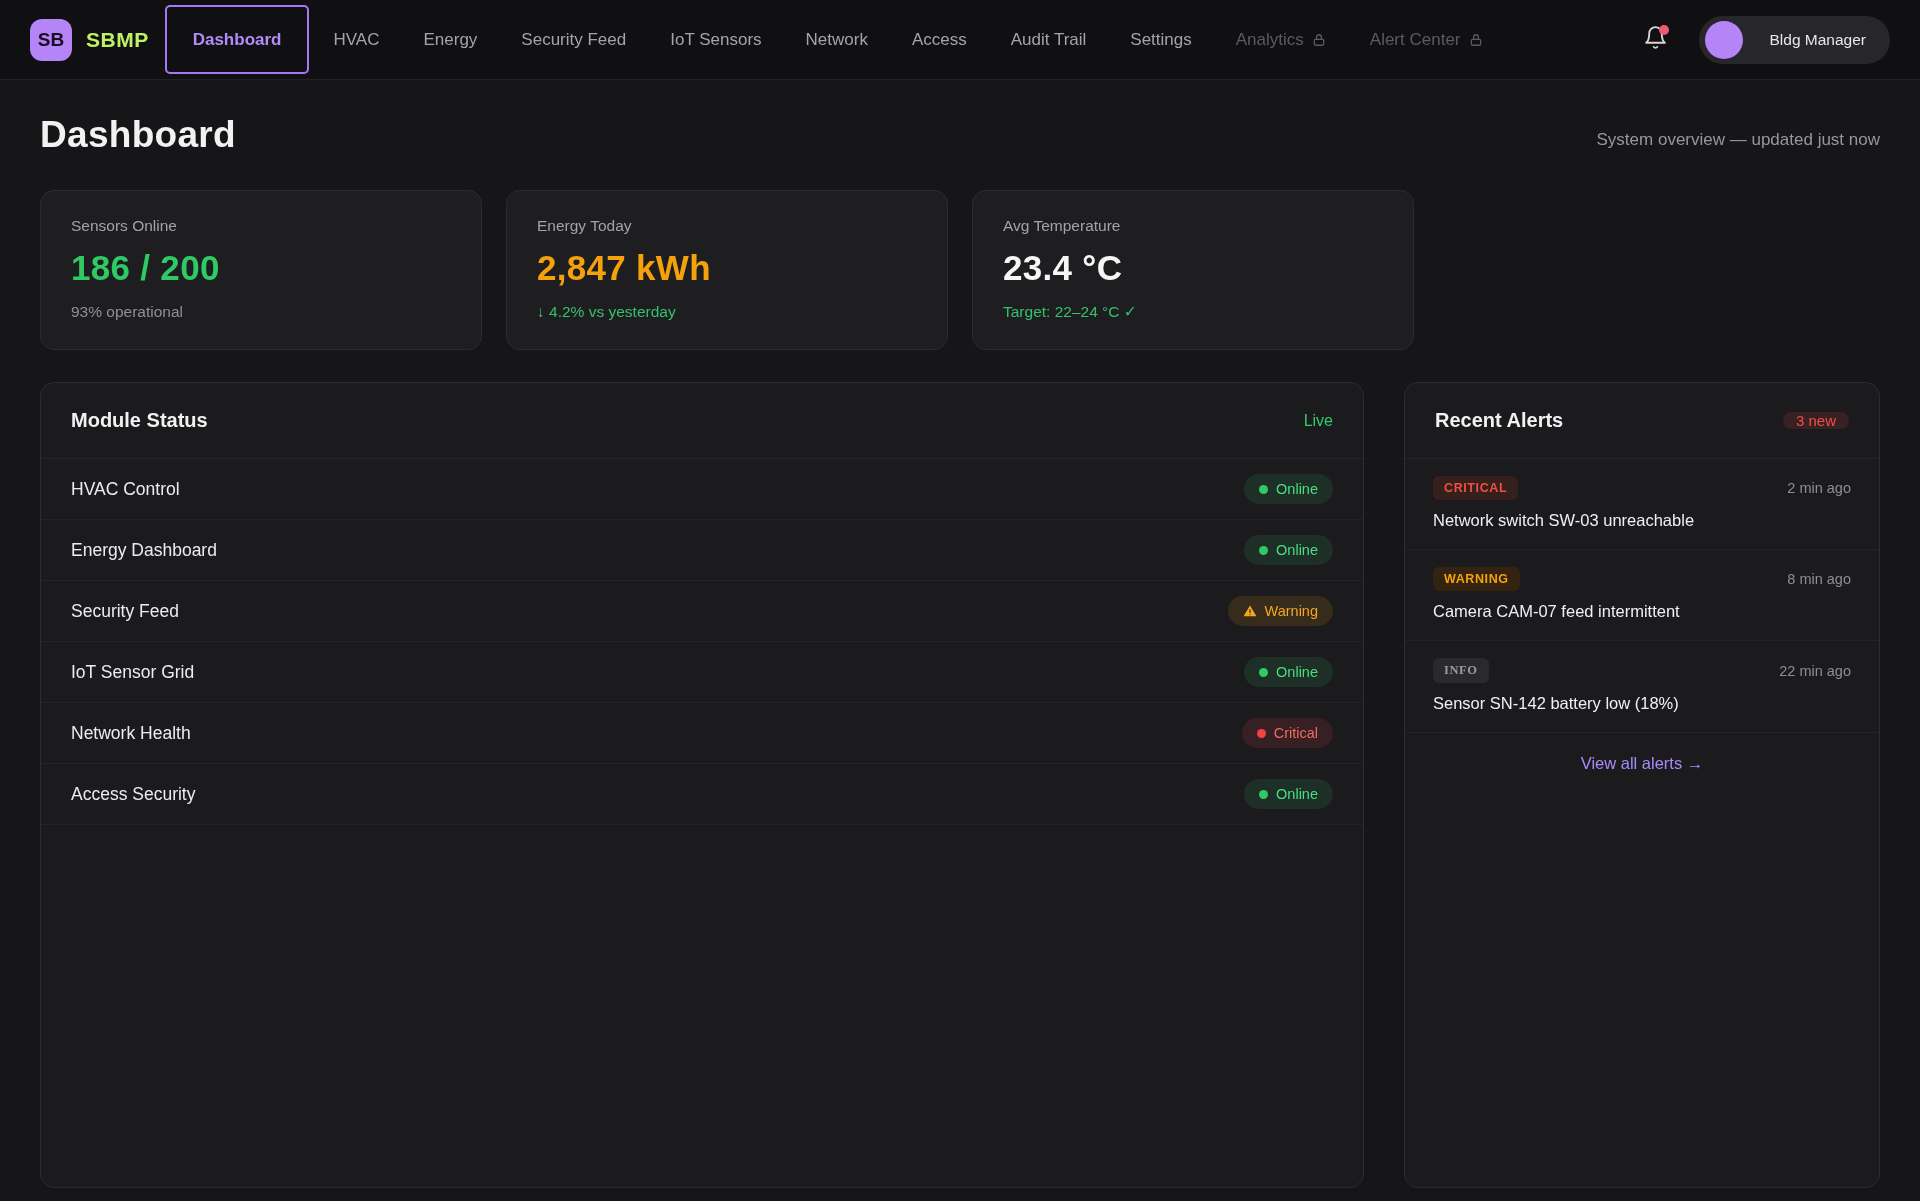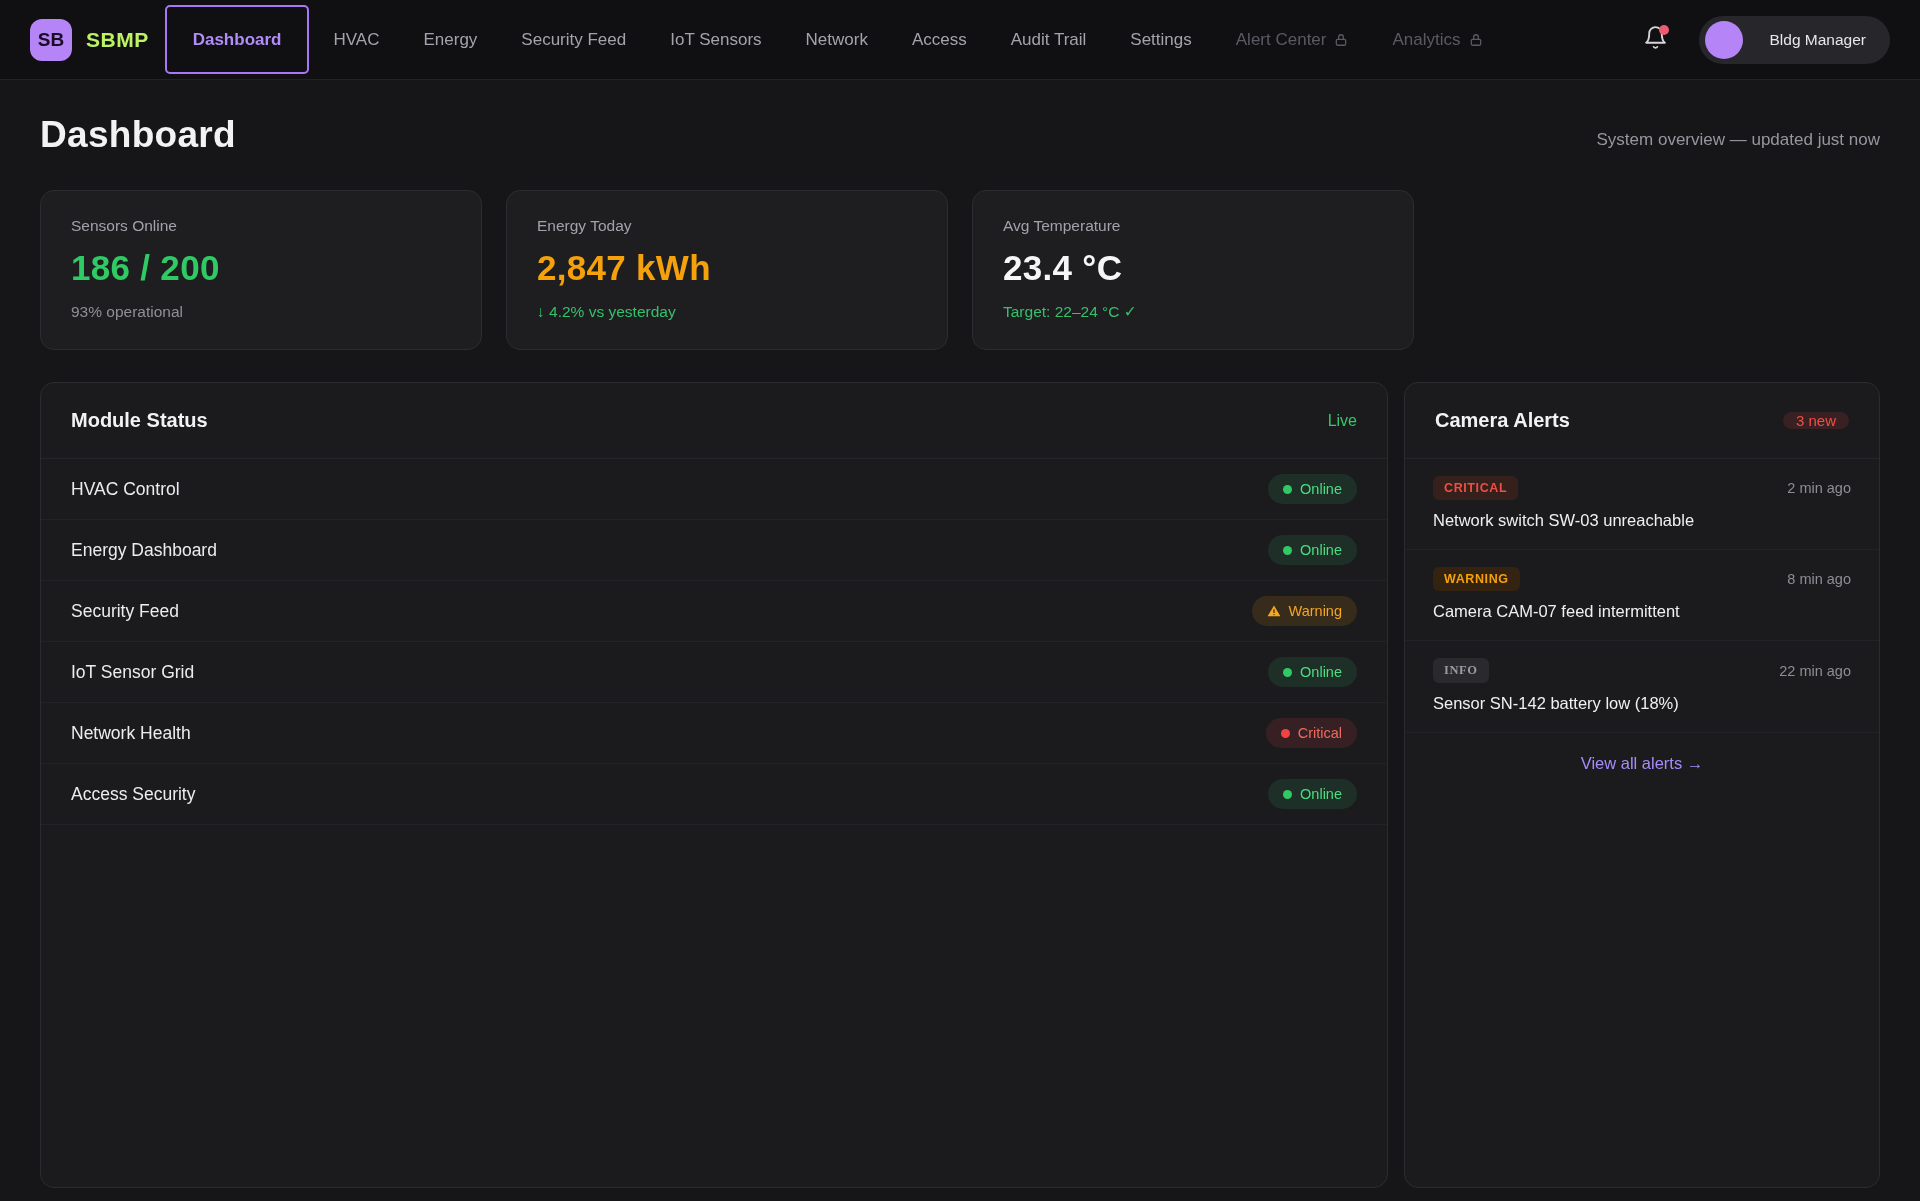--- a/index.html
+++ b/index.html
@@ -44,21 +44,21 @@
   .stats{display:grid;grid-template-columns:repeat(4,1fr);gap:24px;margin-bottom:32px;}
   .card{background:var(--card-bg);border:1px solid var(--border);border-radius:14px;height:160px;
         padding:26px 30px;display:flex;flex-direction:column;}
   .card-label{font-size:15.5px;color:#a2a2aa;}
   .card-value{font-size:35px;font-weight:bold;margin-top:13px;letter-spacing:.3px;}
   .v-green{color:var(--green);} .v-red{color:#ef4b4b;} .v-orange{color:var(--orange);} .v-white{color:#f6f6f7;}
   .card-sub{font-size:15.5px;color:#8f8f97;margin-top:15px;}
   .s-green{color:#35c06b;}
 
   
-  .grid{display:grid;grid-template-columns:1fr 476px;gap:16px;height:806px;}
+  .grid{display:grid;grid-template-columns:1fr 476px;gap:40px;height:806px;}
   .panel{background:var(--panel-bg);border:1px solid var(--border);border-radius:14px;overflow:hidden;
          display:flex;flex-direction:column;}
   .panel-head{display:flex;align-items:center;justify-content:space-between;
               padding:26px 30px;border-bottom:1px solid var(--divider);}
   .panel-title{font-size:20px;font-weight:bold;}
   .live{font-size:16px;color:#33c968;}
 
   .mod-row{display:flex;align-items:center;justify-content:space-between;height:61px;
            padding:0 30px;border-bottom:1px solid #232327;}
   .mod-name{font-size:17.5px;color:#ececef;}
@@ -115,30 +115,30 @@
       <div class="tab">
         <span>Access</span>
       </div>
       <div class="tab">
         <span>Audit Trail</span>
       </div>
       <div class="tab">
         <span>Settings</span>
       </div>
       <div class="tab locked">
-        <span>Alert Center</span>
+        <span>Analytics</span>
         <span class="lock">
           <svg width="14" height="14" viewBox="0 0 24 24" fill="none" stroke="currentColor" stroke-width="2.2">
               <rect x="4" y="11" width="16" height="10" rx="2"></rect>
               <path d="M8 11V7a4 4 0 0 1 8 0v4"></path>
             </svg>
         </span>
       </div>
       <div class="tab locked">
-        <span>Analytics</span>
+        <span>Alert Center</span>
         <span class="lock">
           <svg width="14" height="14" viewBox="0 0 24 24" fill="none" stroke="currentColor" stroke-width="2.2">
               <rect x="4" y="11" width="16" height="10" rx="2"></rect>
               <path d="M8 11V7a4 4 0 0 1 8 0v4"></path>
             </svg>
         </span>
       </div>
     </nav>
 
     <div class="nav-right">
@@ -235,21 +235,21 @@
           <span class="mod-name">Access Security</span>
           <span class="badge online">
               <span class="dot"></span>
               <span>Online</span>
             </span>
         </div>
       </section>
 
       <aside class="panel">
         <div class="panel-head">
-          <div class="panel-title">Camera Alerts</div>
+          <div class="panel-title">Recent Alerts</div>
           <div class="new-badge">3 new</div>
         </div>
 
         <div class="alert-item">
           <div class="alert-top">
             <span class="tag critical">CRITICAL</span>
             <span class="alert-time">2 min ago</span>
           </div>
           <div class="alert-msg">Network switch SW-03 unreachable</div>
         </div>

